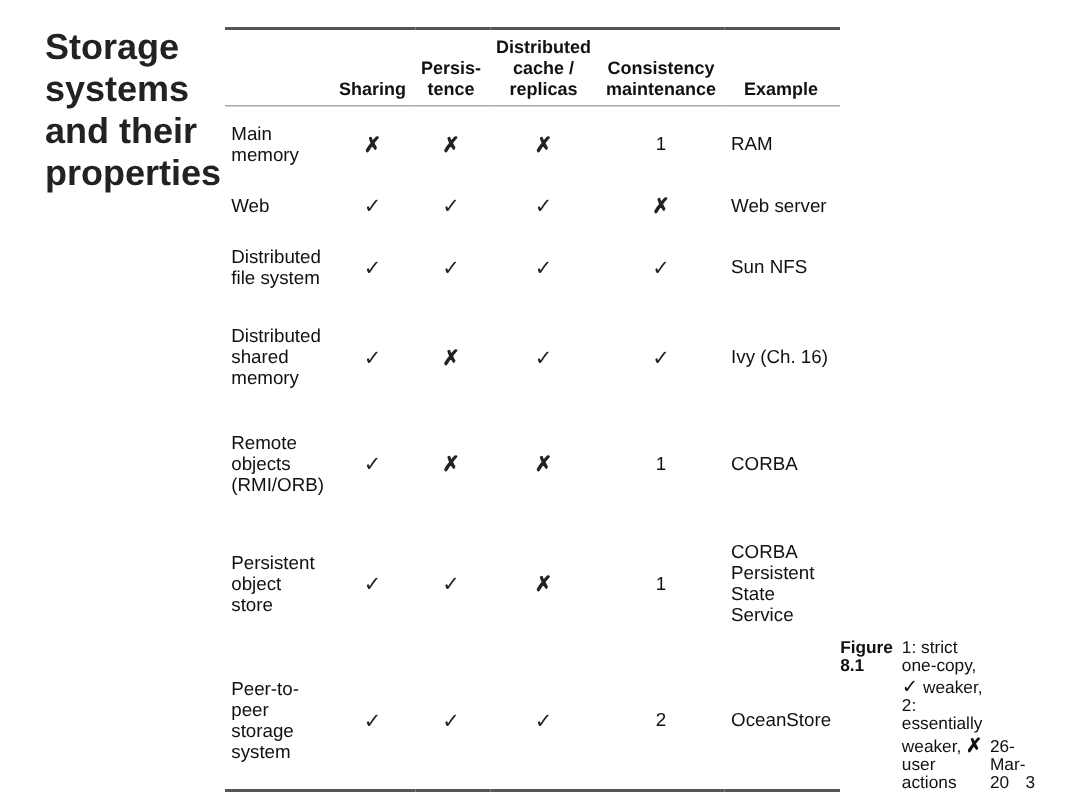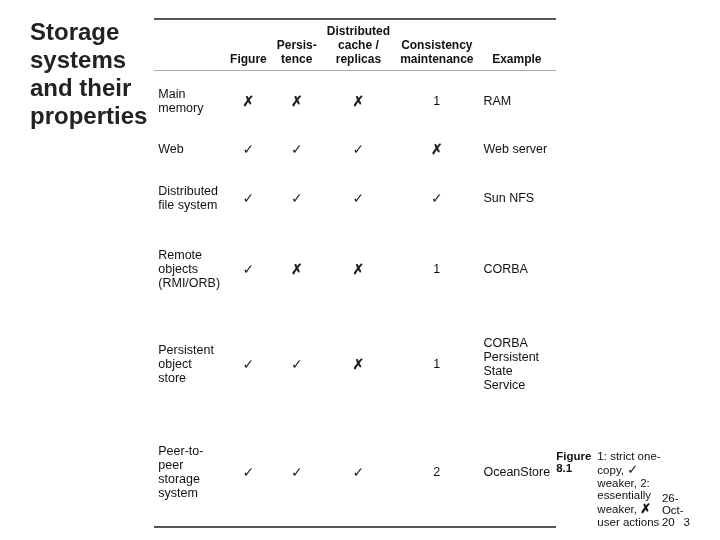--- a/index.html
+++ b/index.html
@@ -83,21 +83,21 @@
 </head>
 <body>
 
 <div class="page">
   <h1>Storage systems and their properties</h1>
 
   <table>
     <thead>
       <tr>
         <th class="col-rowlabel"></th>
-        <th class="col-sharing">Figure</th>
+        <th class="col-sharing">Sharing</th>
         <th class="col-persist">Persis-<br>tence</th>
         <th class="col-dist">Distributed<br>cache /<br>replicas</th>
         <th class="col-consist">Consistency<br>maintenance</th>
         <th class="col-example">Example</th>
       </tr>
     </thead>
     <tbody id="table-body">
     <tr>
       <td>Main memory</td>
       <td><span class="cross">✗</span></td>
@@ -114,20 +114,28 @@
       <td><span class="cross">✗</span></td>
       <td style="text-align:left">Web server</td>
     </tr>
         <tr>
       <td>Distributed file system</td>
       <td><span class="check">✓</span></td>
       <td><span class="check">✓</span></td>
       <td><span class="check">✓</span></td>
       <td><span class="check">✓</span></td>
       <td style="text-align:left">Sun NFS</td>
+    </tr>
+        <tr>
+      <td>Distributed shared memory</td>
+      <td><span class="check">✓</span></td>
+      <td><span class="cross">✗</span></td>
+      <td><span class="check">✓</span></td>
+      <td><span class="check">✓</span></td>
+      <td style="text-align:left">Ivy (Ch. 16)</td>
     </tr>
         <tr>
       <td>Remote objects (RMI/ORB)</td>
       <td><span class="check">✓</span></td>
       <td><span class="cross">✗</span></td>
       <td><span class="cross">✗</span></td>
       <td><span>1</span></td>
       <td style="text-align:left">CORBA</td>
     </tr>
         <tr>
@@ -153,16 +161,16 @@
     <div class="footer-left">
       <span class="fig-label">Figure 8.1</span>
       <span>
         <span>1: strict one-copy,</span>
         <span class="note-check"> ✓</span>
         <span>weaker,  2: essentially weaker,</span>
         <span class="note-cross"> ✗</span>
         <span>user actions</span>
       </span>
     </div>
-    <span>26-Oct-20</span>
+    <span>26-Mar-20</span>
     <span>3</span>
   </div>
 </div>
 
 </body></html>

